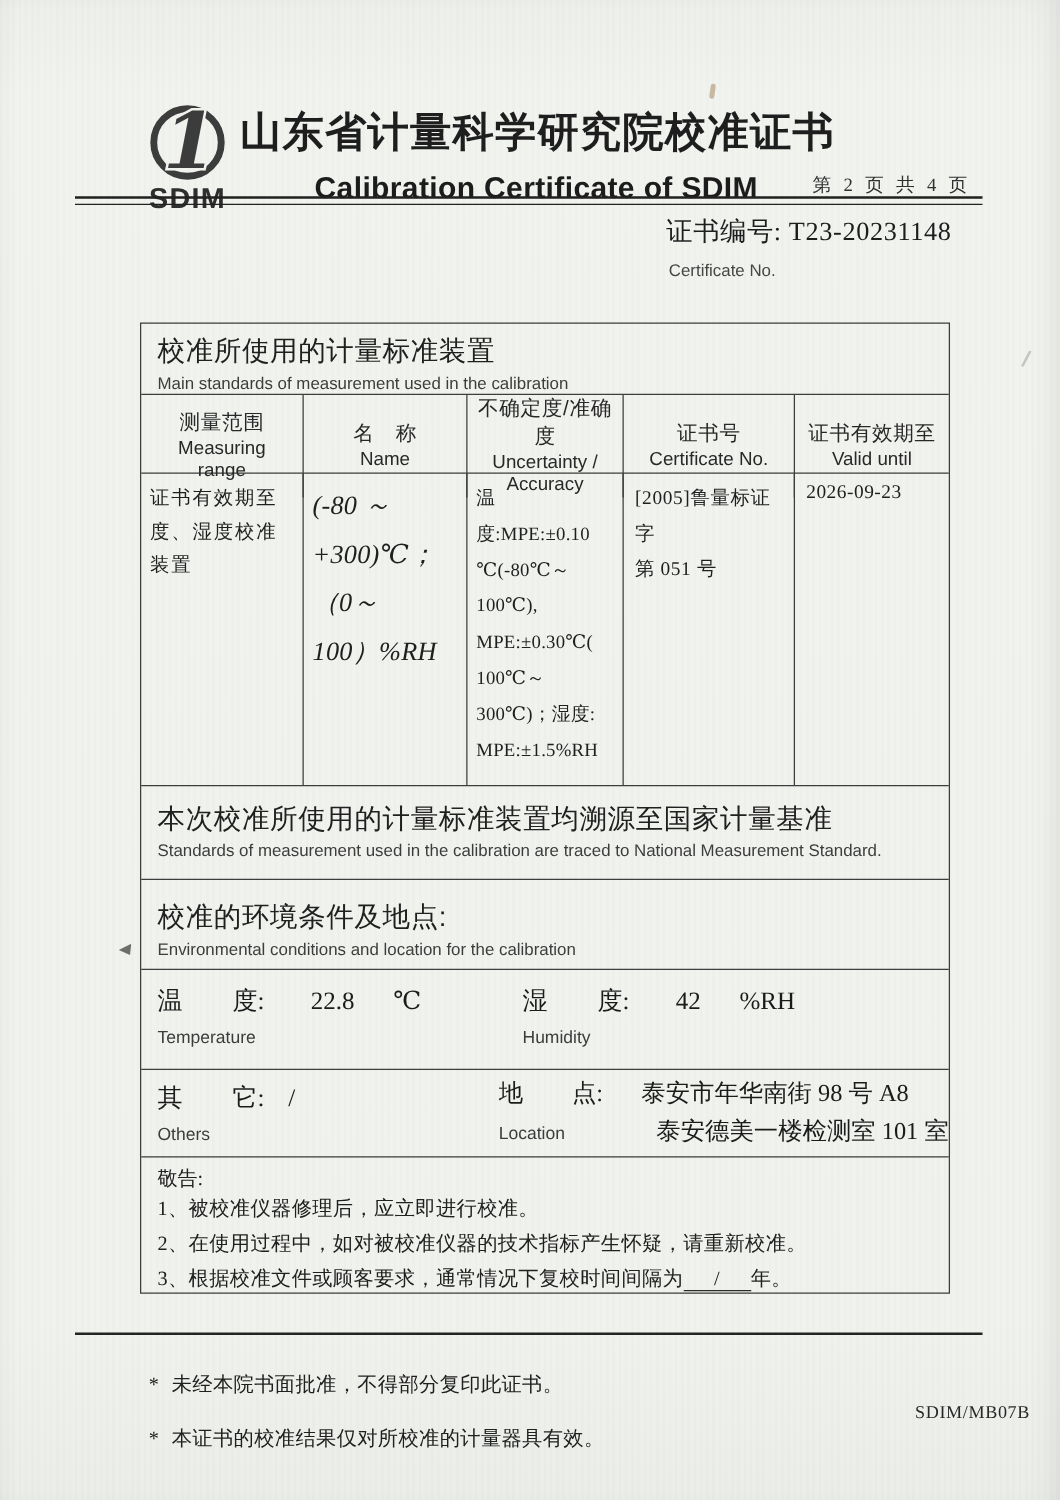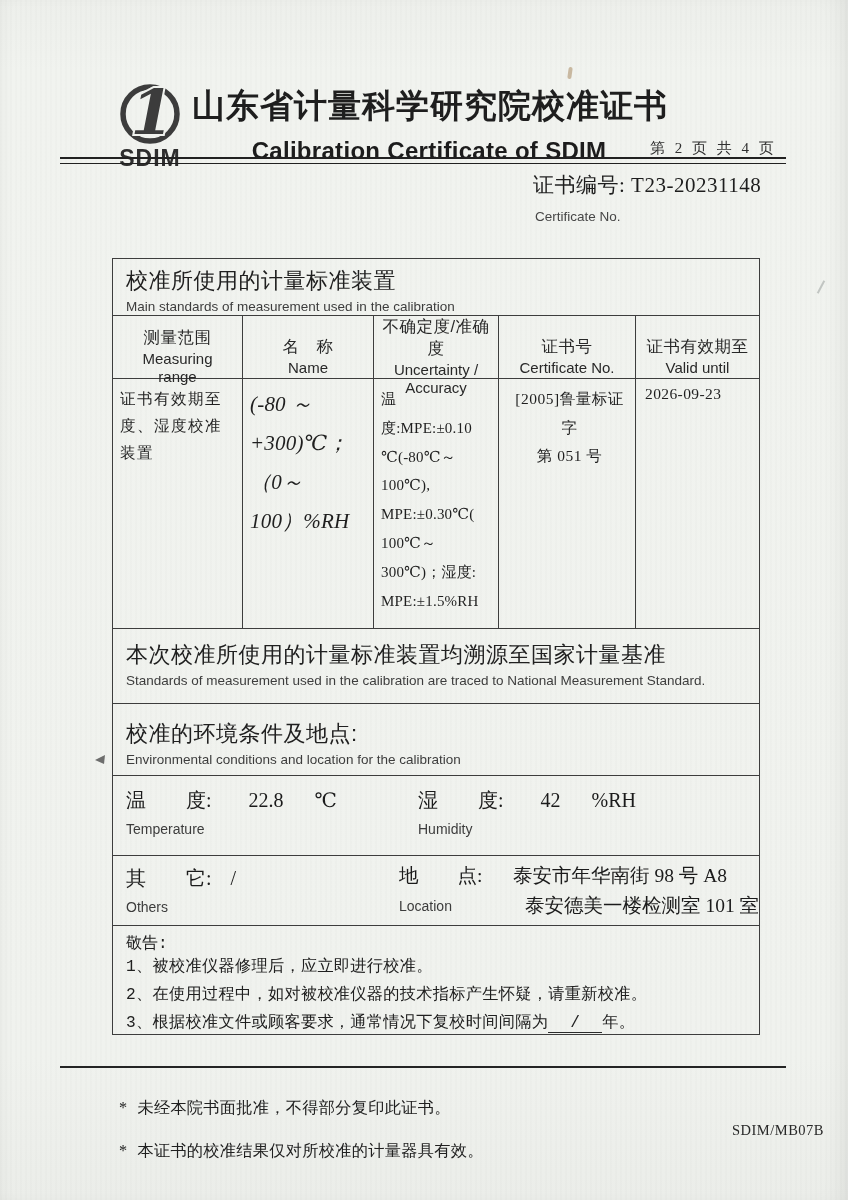--- a/index.html
+++ b/index.html
@@ -40,38 +40,38 @@
   .th:last-child { border-right:none; }
   .th-cn { font-size:16.5px; color:#282828; letter-spacing:.5px; white-space:pre-line; }
   .th-en { font-size:15px; color:#282828; white-space:pre-line; line-height:1.22; margin-top:1px; }
 
   .tbl-body { height:250px; display:grid; grid-template-columns:130px 131px 125px 137px 1fr; }
   .td { border-right:1.2px solid #3d3d3d; padding:6px 4px 0 7px; font-size:15.5px; color:#1f1f1f; white-space:pre-line; }
   .td:last-child { border-right:none; }
   .td-name { letter-spacing:1.5px; line-height:1.75; }
   .td-range { line-height:1.85; letter-spacing:.2px; font-size:21px;font-style:italic; }
   .td-unc { font-size:15px; line-height:1.92; white-space:pre; letter-spacing:.2px; }
-  .td-cert { line-height:1.85; padding-left:9px; letter-spacing:.5px;text-align:center; }
+  .td-cert { line-height:1.85; padding-left:9px; letter-spacing:.5px; }
   .td-valid { padding-left:9px; letter-spacing:.4px; }
 
   .sec-trace { height:75px; padding:11px 0 0 13px; }
   .sec-envtitle { height:72px; padding:15px 0 0 13px; }
 
   .sec-envvals { height:80px; display:flex; padding:11px 0 0 13px; }
   .env-left { width:292px; }
   .ev-line { font-size:20px; color:#1b1b1b; white-space:nowrap; }
   .ev-val { margin-left:32px;font-family:Liberation Serif, serif; } .ev-unit { margin-left:26px; }
   .ev-sub { font-family:"Liberation Sans","DejaVu Sans",sans-serif; font-size:14px; color:#3c3c3c; margin-top:7px; }
 
   .sec-others { height:70px; display:flex; padding:9px 0 0 13px; }
   .loc-grid { display:grid; grid-template-columns:100px auto; column-gap:14px; align-items:start; }
   .loc-line { font-size:19.5px; color:#1b1b1b; white-space:nowrap; line-height:1.12; }
   .loc-en { font-family:"Liberation Sans","DejaVu Sans",sans-serif; font-size:14px; color:#3c3c3c; padding-top:3px; }
 
-  .sec-notice { flex:1; border-bottom:none; padding:7px 12px 0 13px;font-family:Liberation Mono, monospace; }
+  .sec-notice { flex:1; border-bottom:none; padding:7px 12px 0 13px; }
   .n-title { font-size:16px; color:#202020; }
   .n-item { font-size:16.2px; line-height:1.72; color:#202020; letter-spacing:.3px; }
   .n-blank { display:inline-block; width:54px; border-bottom:1.3px solid #2b2b2b; text-align:center; line-height:1.05; }
 
   
   .rule-bottom { position:absolute; left:60px; top:1066px; width:726px; border-top:2.3px solid #242424; }
   .footnotes { position:absolute; left:119px; top:1077px; font-size:16.2px; color:#202020; }
   .fn { margin-bottom:4px; line-height:1.42; letter-spacing:.3px;margin-top:20px; }
   .fn-marker { margin-right:10px; }
   .form-code { position:absolute; left:732px; top:1122px; font-size:14.5px; color:#282828; letter-spacing:.5px; }

